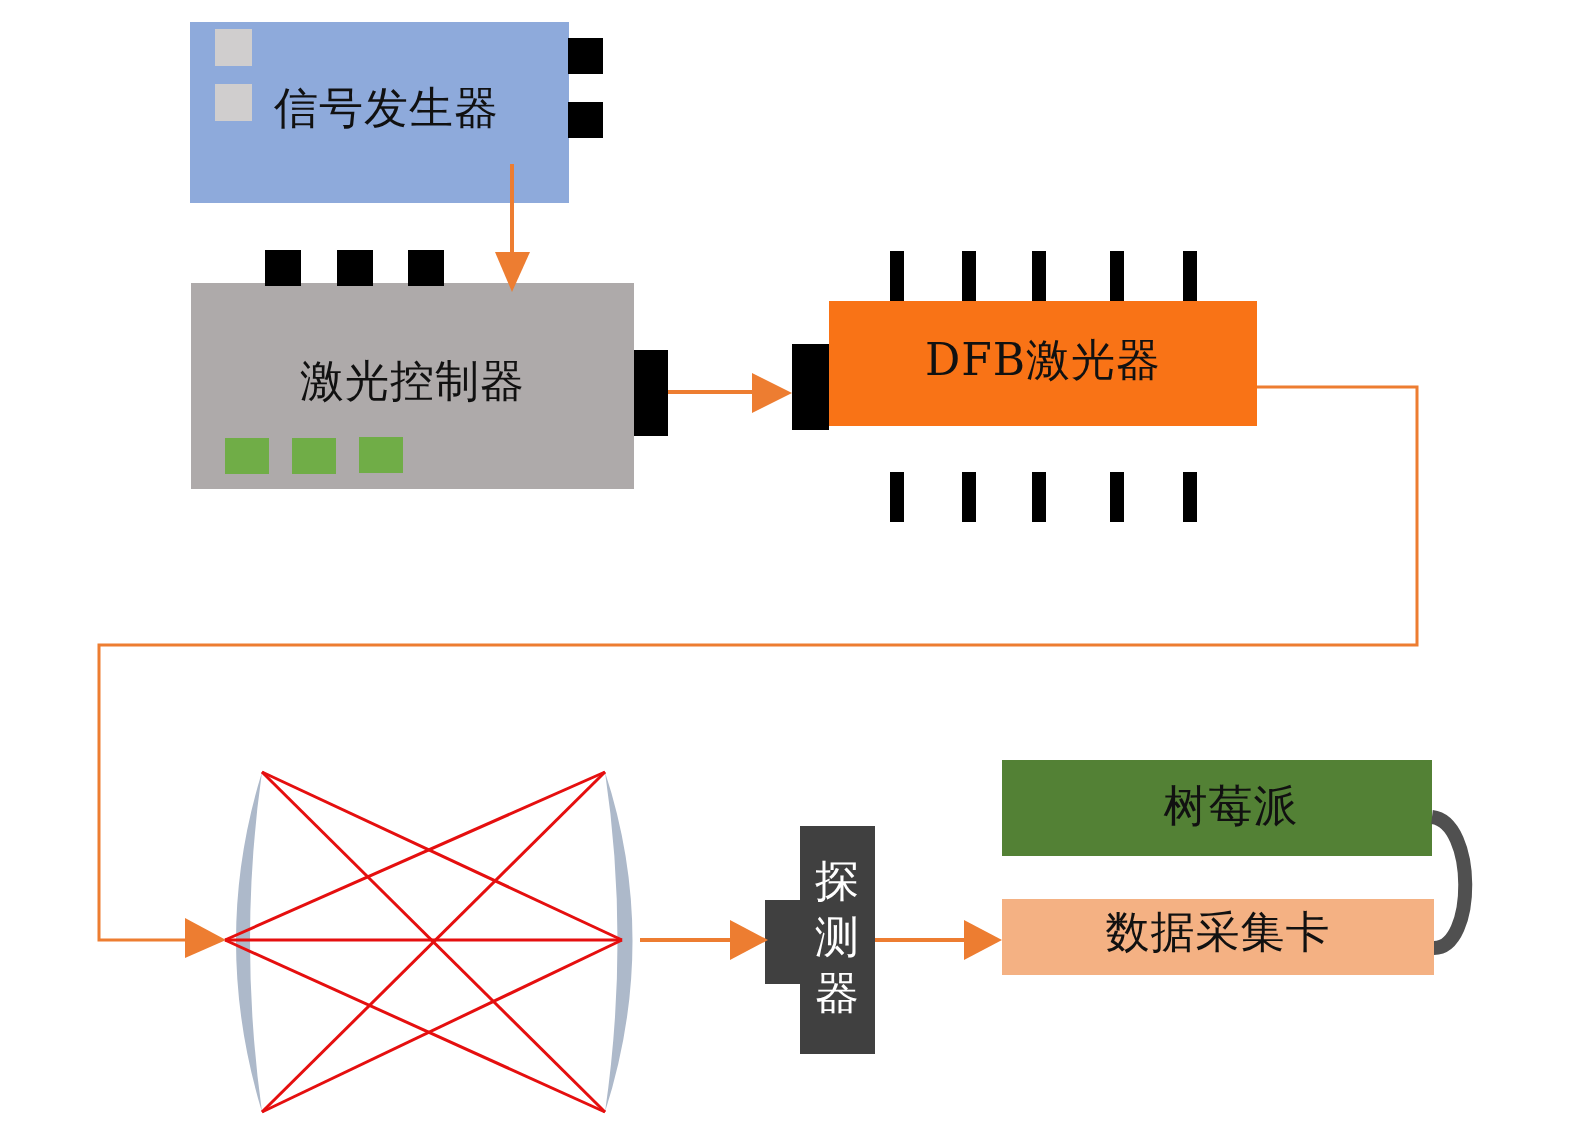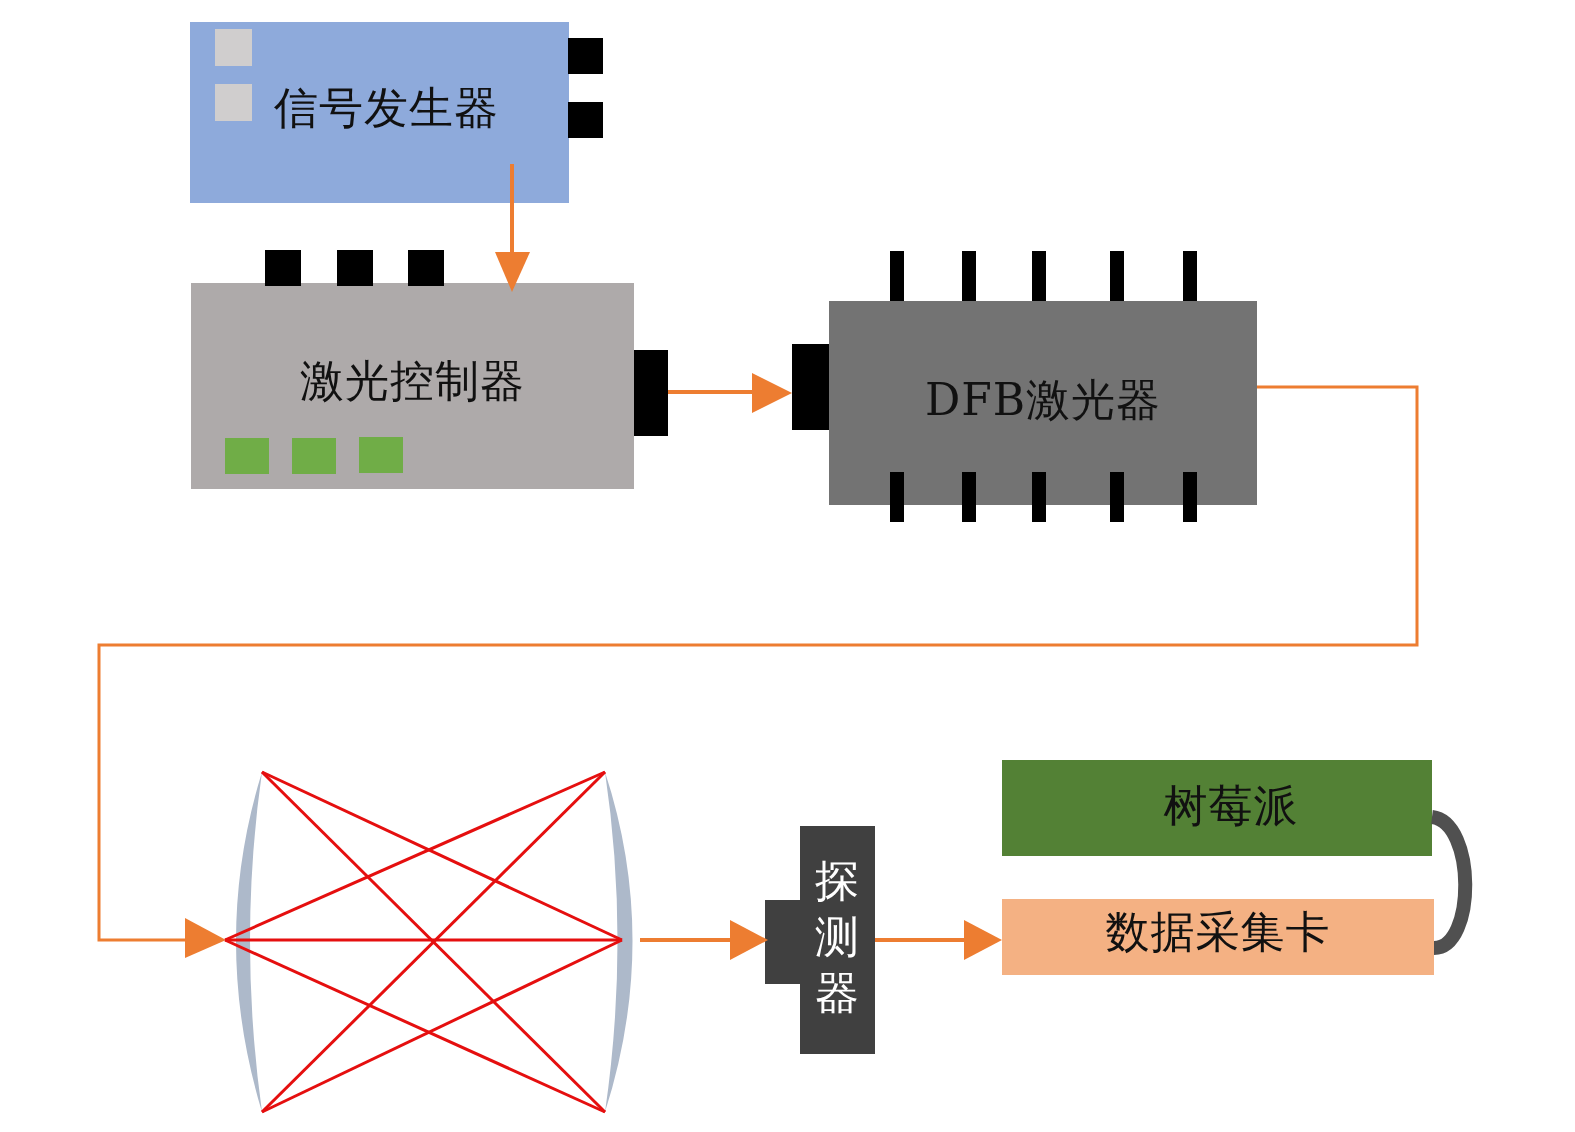--- a/index.html
+++ b/index.html
@@ -29,21 +29,21 @@
 </div>
 <div class="port" style="left:265px; top:250px; width:36px; height:36px;"></div>
 <div class="port" style="left:337px; top:250px; width:36px; height:36px;"></div>
 <div class="port" style="left:408px; top:250px; width:36px; height:36px;"></div>
 <div class="led" style="left:225px; top:438px; width:44px; height:36px;"></div>
 <div class="led" style="left:292px; top:438px; width:44px; height:36px;"></div>
 <div class="led" style="left:359px; top:437px; width:44px; height:36px;"></div>
 <div class="port" style="left:634px; top:350px; width:34px; height:86px;"></div>
 
 <div class="port" style="left:792px; top:344px; width:37px; height:86px;"></div>
-<div class="box" style="left:829px; top:301px; width:428px; height:204px; background:#737373;">
+<div class="box" style="left:829px; top:301px; width:428px; height:125px; background:#f97316;">
   <span class="label" style="margin-left:0px; margin-top:-6px;">DFB激光器</span>
 </div>
 <div class="pin" style="left:890px; top:251px; height:50px;"></div>
 <div class="pin" style="left:962px; top:251px; height:50px;"></div>
 <div class="pin" style="left:1032px; top:251px; height:50px;"></div>
 <div class="pin" style="left:1110px; top:251px; height:50px;"></div>
 <div class="pin" style="left:1183px; top:251px; height:50px;"></div>
 <div class="pin" style="left:890px; top:472px; height:50px;"></div>
 <div class="pin" style="left:962px; top:472px; height:50px;"></div>
 <div class="pin" style="left:1032px; top:472px; height:50px;"></div>

